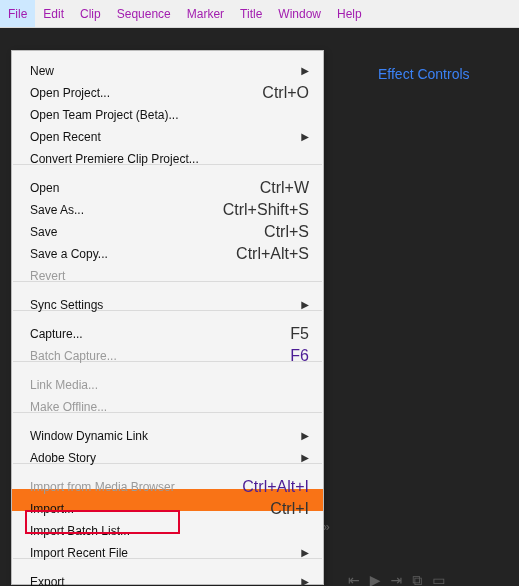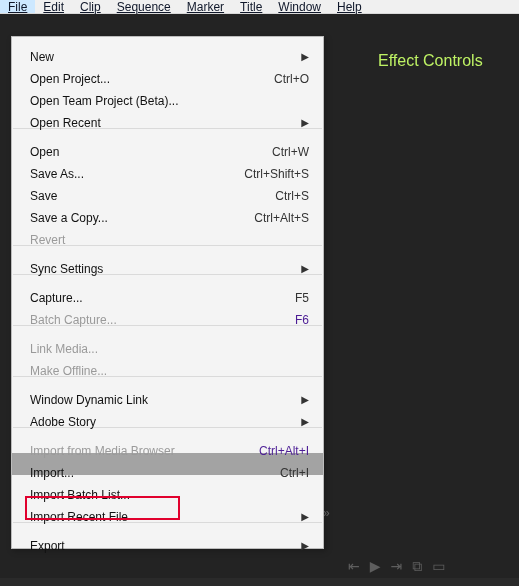--- a/index.html
+++ b/index.html
@@ -1,42 +1,41 @@
 <!DOCTYPE html>
 <html><head>
 <meta charset="utf-8">
 <style>
   * { margin: 0; padding: 0; box-sizing: border-box; font-family: "Segoe UI", Tahoma, sans-serif; }
   html, body { width: 519px; height: 586px; overflow: hidden; background: #2a2a2a; }
   .menubar {
     display: flex;
     align-items: center;
-    height: 14px;
+    height: 28px;
     background: #f0f0f0;
     font-size: 12px;
-    color: #0f172a;
+    color: #a21caf;
     border-bottom: 1px solid #d9d9d9;
-    text-decoration: underline;
   }
   .menubar .menu-item {
     padding: 0 8px;
     height: 100%;
     display: flex;
     align-items: center;
     cursor: default;
   }
   .menubar .menu-item.active { background: #cde8ff; }
   .app-body { position: relative; width: 100%; height: calc(100% - 22px); }
   .dark-panel {
     position: absolute; inset: 0;
     background: #232323;
   }
   .effect-controls {
     position: absolute; top: 38px; left: 378px;
-    color: #bef264; font-size: 16px;
+    color: #3b82f6; font-size: 14px;
   }
   .playback-chevron {
     position: absolute; top: 492px; left: 323px;
     color: #6a6a6a; font-size: 12px;
   }
   .dock-icons {
     position: absolute; bottom: 3px; left: 348px;
     display: flex; gap: 10px; color: #5e5e5e; font-size: 14px;
   }
   .dropdown {
@@ -49,24 +48,24 @@
   }
   .dd-item {
     display: flex; align-items: center; justify-content: space-between;
     height: 22px;
     padding: 17px 14px 0 18px;
     font-size: 12px;
     color: #111;
     cursor: default;
   }
   .dd-item.disabled { color: #9a9a9a; }
-  .dd-item .shortcut { color: #333; font-size: 12px; }
+  .dd-item .shortcut { color: #333; font-size: 16px; }
   .dd-item.disabled .shortcut { color: #4c1d95; }
   .dd-item .chev { color: #333; font-size: 10px; }
-  .dd-item.hovered { background: #a3a3a3; }
+  .dd-item.hovered { background: #f97316; }
   .dd-sep { height: 1px; background: #dadada; margin: 3px 1px; }
   .highlight-box {
     position: absolute;
     border: 2px solid #e1002d;
     pointer-events: none;
   }
 </style>
 </head>
 <body>
 
@@ -102,20 +101,23 @@
       <div class="dd-item">
         <span>Open Project...</span>
         <span class="shortcut">Ctrl+O</span>
       </div>
       <div class="dd-item">
         <span>Open Team Project (Beta)...</span>
       </div>
       <div class="dd-item">
         <span>Open Recent</span>
         <span class="chev">▶</span>
+      </div>
+      <div class="dd-item">
+        <span>Convert Premiere Clip Project...</span>
       </div>
       <div class="dd-sep"></div>
       <div class="dd-item">
         <span>Open</span>
         <span class="shortcut">Ctrl+W</span>
       </div>
       <div class="dd-item">
         <span>Save As...</span>
         <span class="shortcut">Ctrl+Shift+S</span>
       </div>

